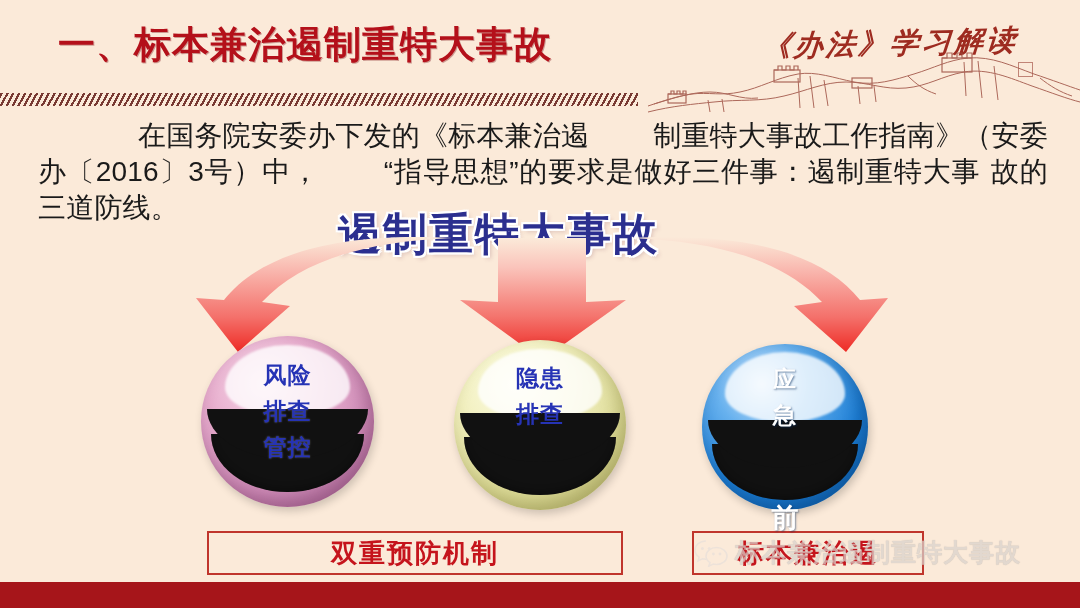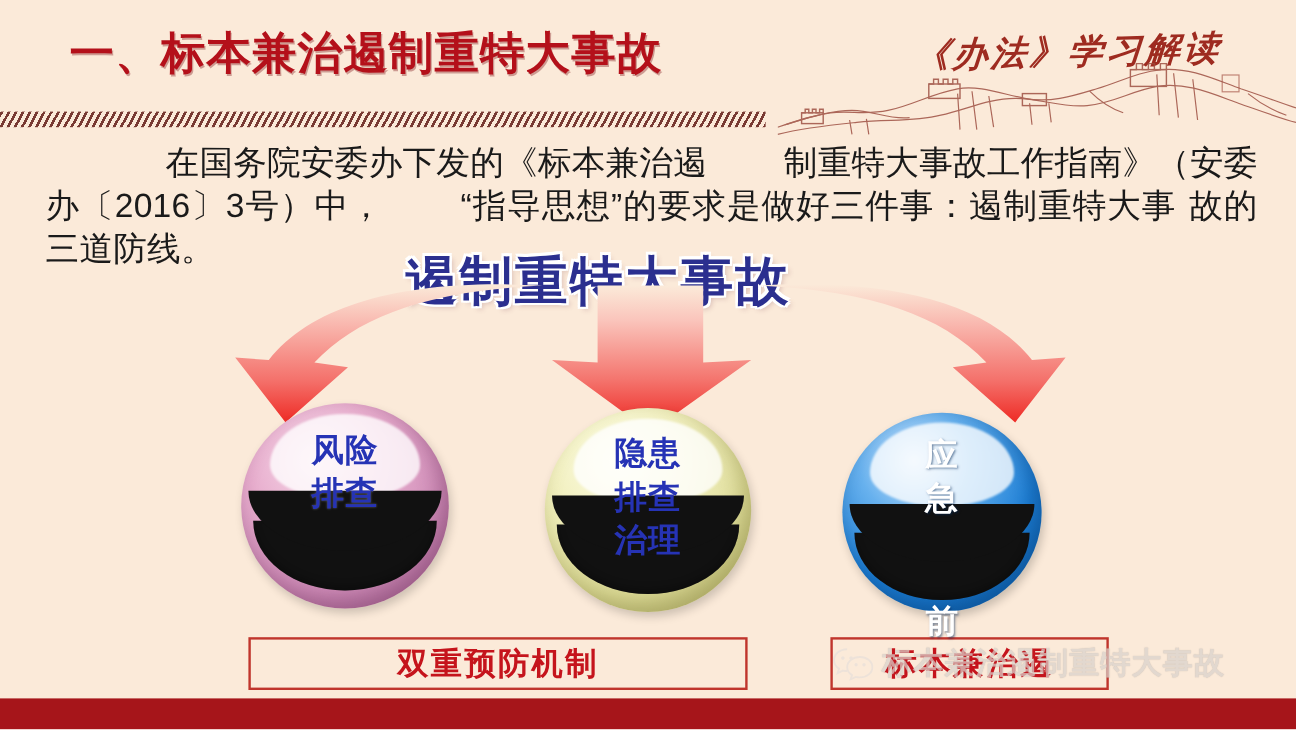--- a/index.html
+++ b/index.html
@@ -161,21 +161,21 @@
     width: 106%;
     height: 86%;
     border-radius: 0 0 50% 50% / 0 0 100% 100%;
     background: inherit;
   }
   .sphere .stext {
     position: absolute;
     left: 0; right: 0;
     top: 12%;
     text-align: center;
-    font-size: 27px;
+    font-size: 23px;
     font-weight: bold;
     line-height: 36px;
     letter-spacing: 1px;
     z-index: 4;
   }
 
   #sphere-risk {
     left: 201px; top: 336px;
     width: 173px; height: 171px;
     background:
@@ -336,30 +336,30 @@
 
     <path d="M632 2 C 724 6, 784 26, 822 66 L 794 70 L 846 116 L 888 62 L 860 64 C 822 16, 742 -4, 632 2 Z" fill="url(#agl)"></path>
   </svg>
 
   <div id="sphere-risk" class="sphere">
     <div class="gloss"></div>
     <div class="smile"></div>
     <div class="stext">
       <div>风险</div>
       <div>排查</div>
+      <div>管控</div>
     </div>
   </div>
 
   <div id="sphere-hazard" class="sphere">
     <div class="gloss"></div>
     <div class="smile"></div>
     <div class="stext">
       <div>隐患</div>
       <div>排查</div>
-      <div>治理</div>
     </div>
   </div>
 
   <div id="sphere-emerg" class="sphere">
     <div class="gloss"></div>
     <div class="smile"></div>
     <div class="stext">
       <div>应</div>
       <div>急</div>
     </div>

